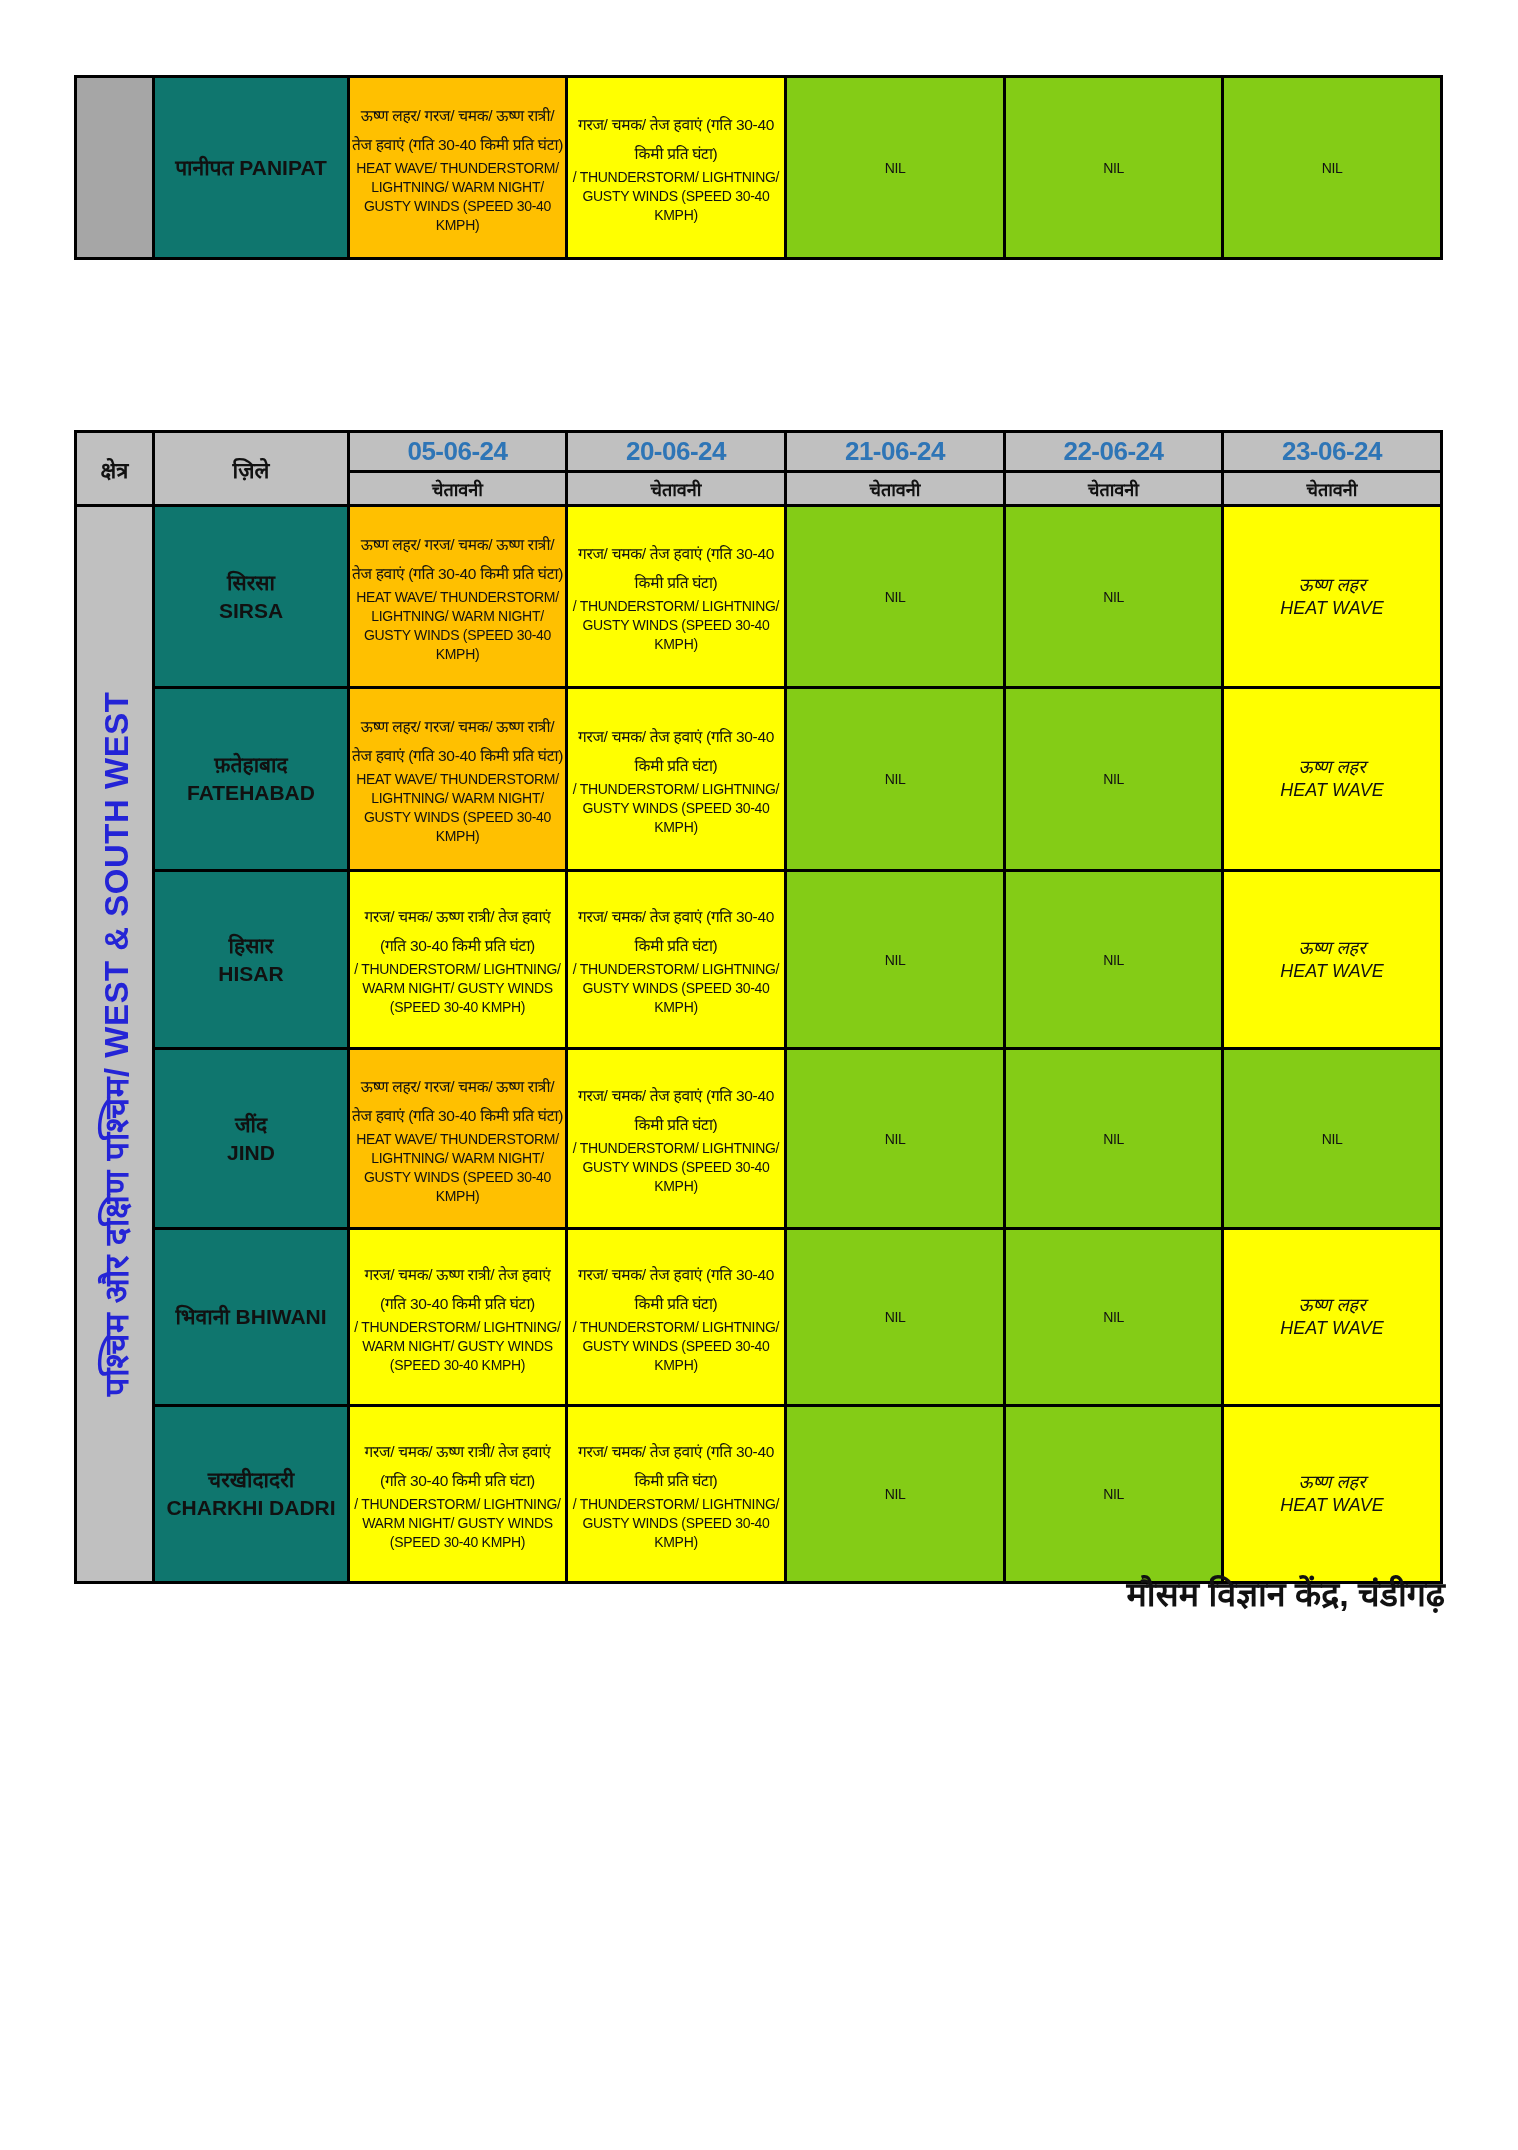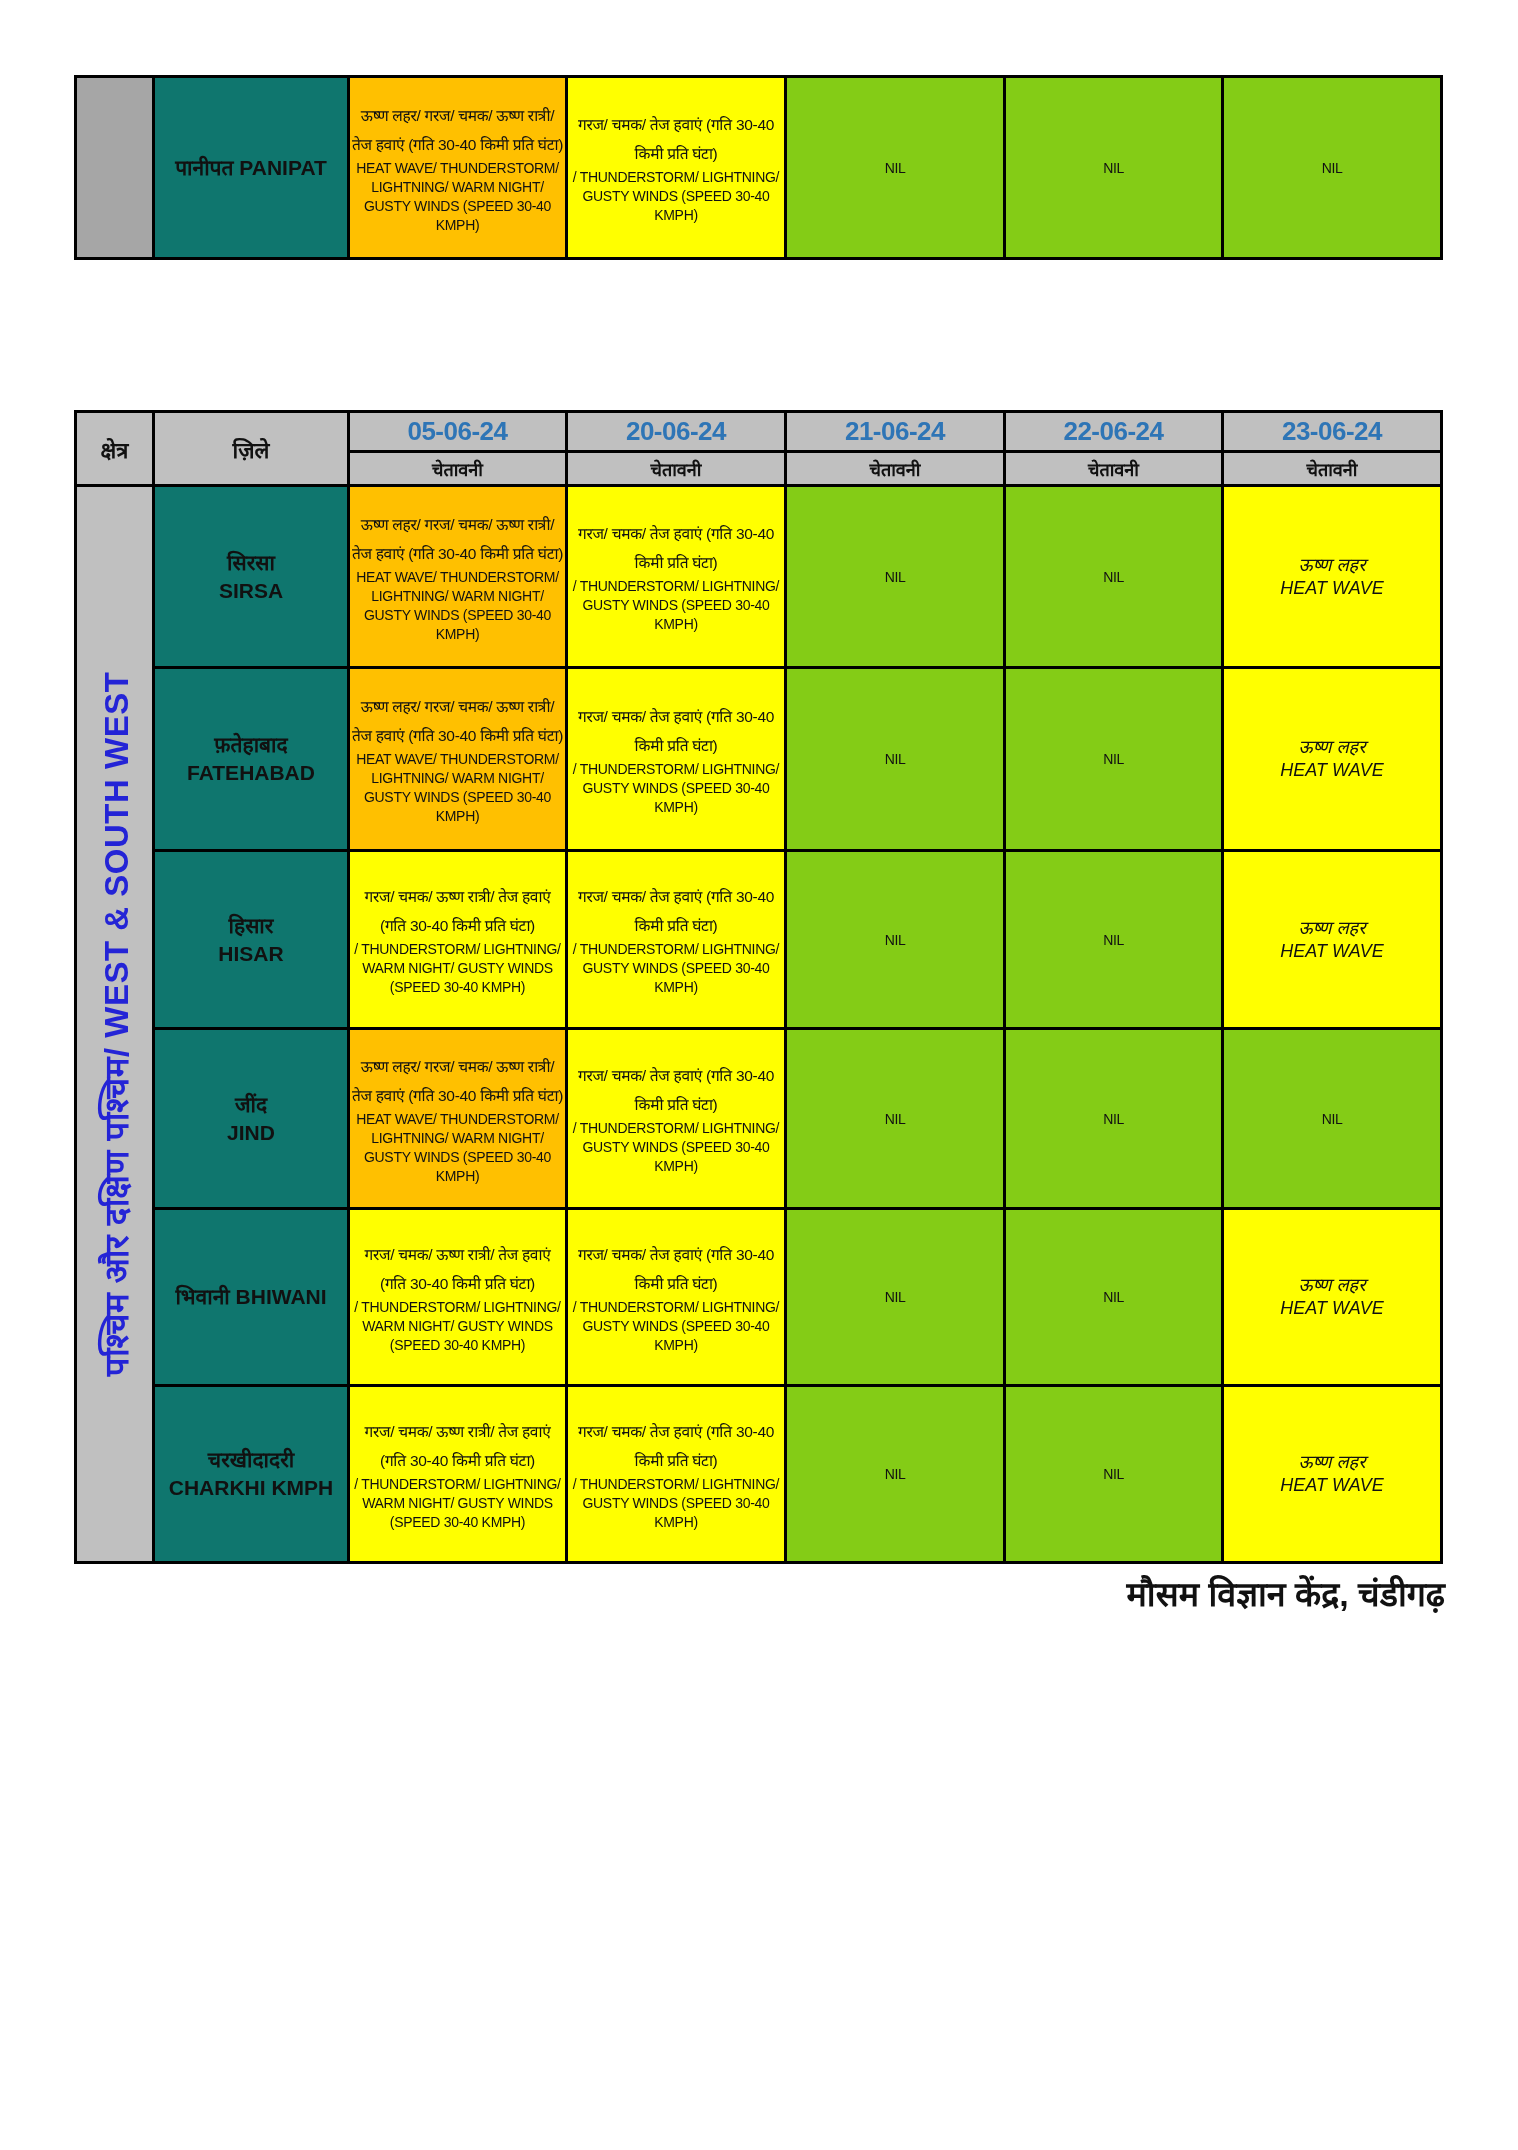--- a/index.html
+++ b/index.html
@@ -1,21 +1,21 @@
 <!DOCTYPE html>
 <html><head>
 <meta charset="utf-8">
 <style>
   html, body { margin:0; padding:0; background:#ffffff; }
   body { width:1518px; height:2150px; position:relative; overflow:hidden;
          font-family:"Liberation Sans", "DejaVu Sans", sans-serif; color:#111; }
   table.wx { position:absolute; border-collapse:collapse; table-layout:fixed; left:74px; }
   table.wx td { border:3px solid #000; padding:0; text-align:center; vertical-align:middle; overflow:hidden; }
   #top-table { top:75px; width:1369px; }
-  #main-table { top:410px; width:1369px;padding-left:32px; }
+  #main-table { top:430px; width:1369px;padding-left:32px; }
   .gray { background:#a6a6a6; }
   .hdr { background:#c0c0c0; }
   .white { background:#0f766e; }
   .orange { background:#ffc000; }
   .yellow { background:#ffff00; }
   .green { background:#84cc16; }
   .date { color:#2e75b6; font-weight:bold; font-size:26px; font-family:"Liberation Sans Narrow","Liberation Sans",sans-serif; letter-spacing:-0.5px; }
   .cheta { font-weight:bold; font-size:18px; }
   .th-main { font-weight:bold; font-size:22px; }
   .dist-name { font-weight:bold; font-size:21px; line-height:28px; }
@@ -195,21 +195,21 @@
     <td class="green nil">NIL</td>
     <td class="yellow hw">
       <div>ऊष्ण लहर</div>
       <div>HEAT WAVE</div>
     </td>
   </tr>
 
   <tr style="height:177px">
     <td class="white">
       <div class="dist-name">चरखीदादरी</div>
-      <div class="dist-name">CHARKHI KMPH</div>
+      <div class="dist-name">CHARKHI DADRI</div>
     </td>
     <td class="yellow warn">
       <span class="hi">गरज/ चमक/ ऊष्ण रात्री/ तेज हवाएं (गति 30-40 किमी प्रति घंटा)</span>
       <span class="en">/ THUNDERSTORM/ LIGHTNING/ WARM NIGHT/ GUSTY WINDS (SPEED 30-40 KMPH)</span>
     </td>
     <td class="yellow warn">
       <span class="hi">गरज/ चमक/ तेज हवाएं (गति 30-40 किमी प्रति घंटा)</span>
       <span class="en">/ THUNDERSTORM/ LIGHTNING/ GUSTY WINDS (SPEED 30-40 KMPH)</span>
     </td>
     <td class="green nil">NIL</td>

